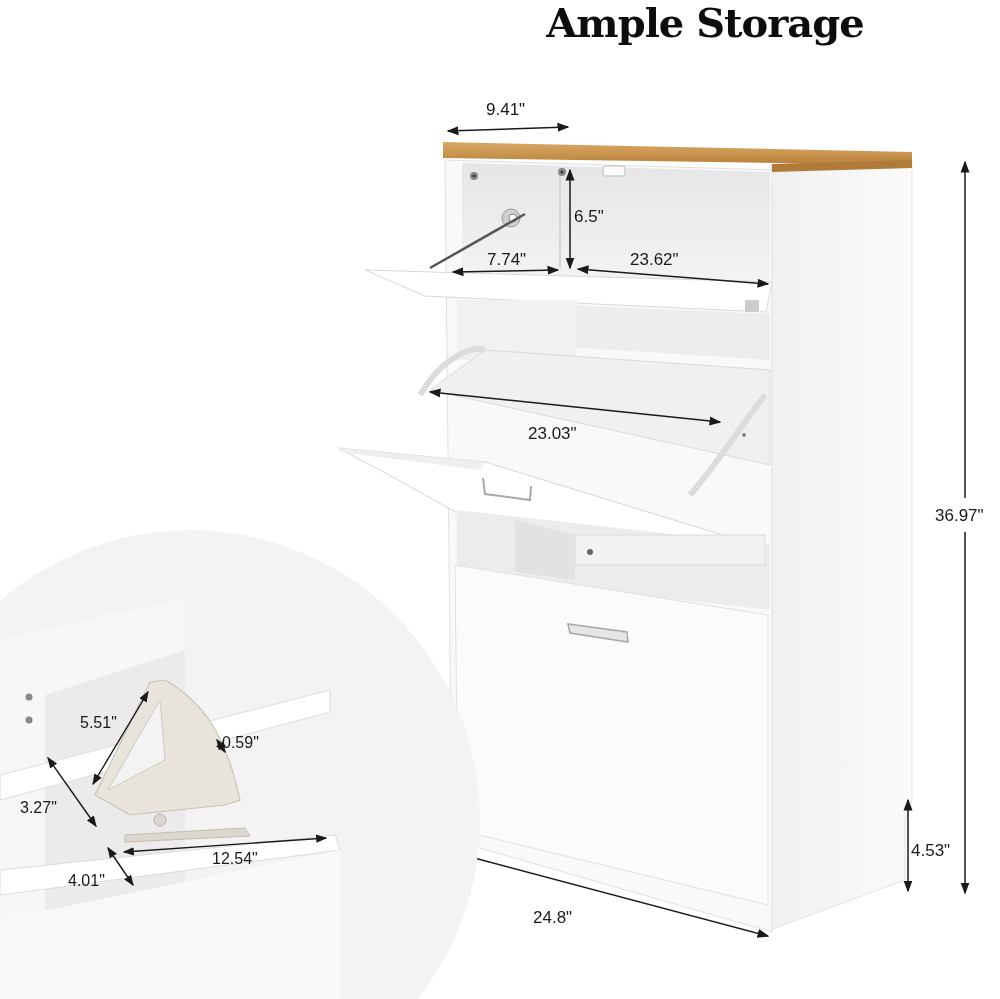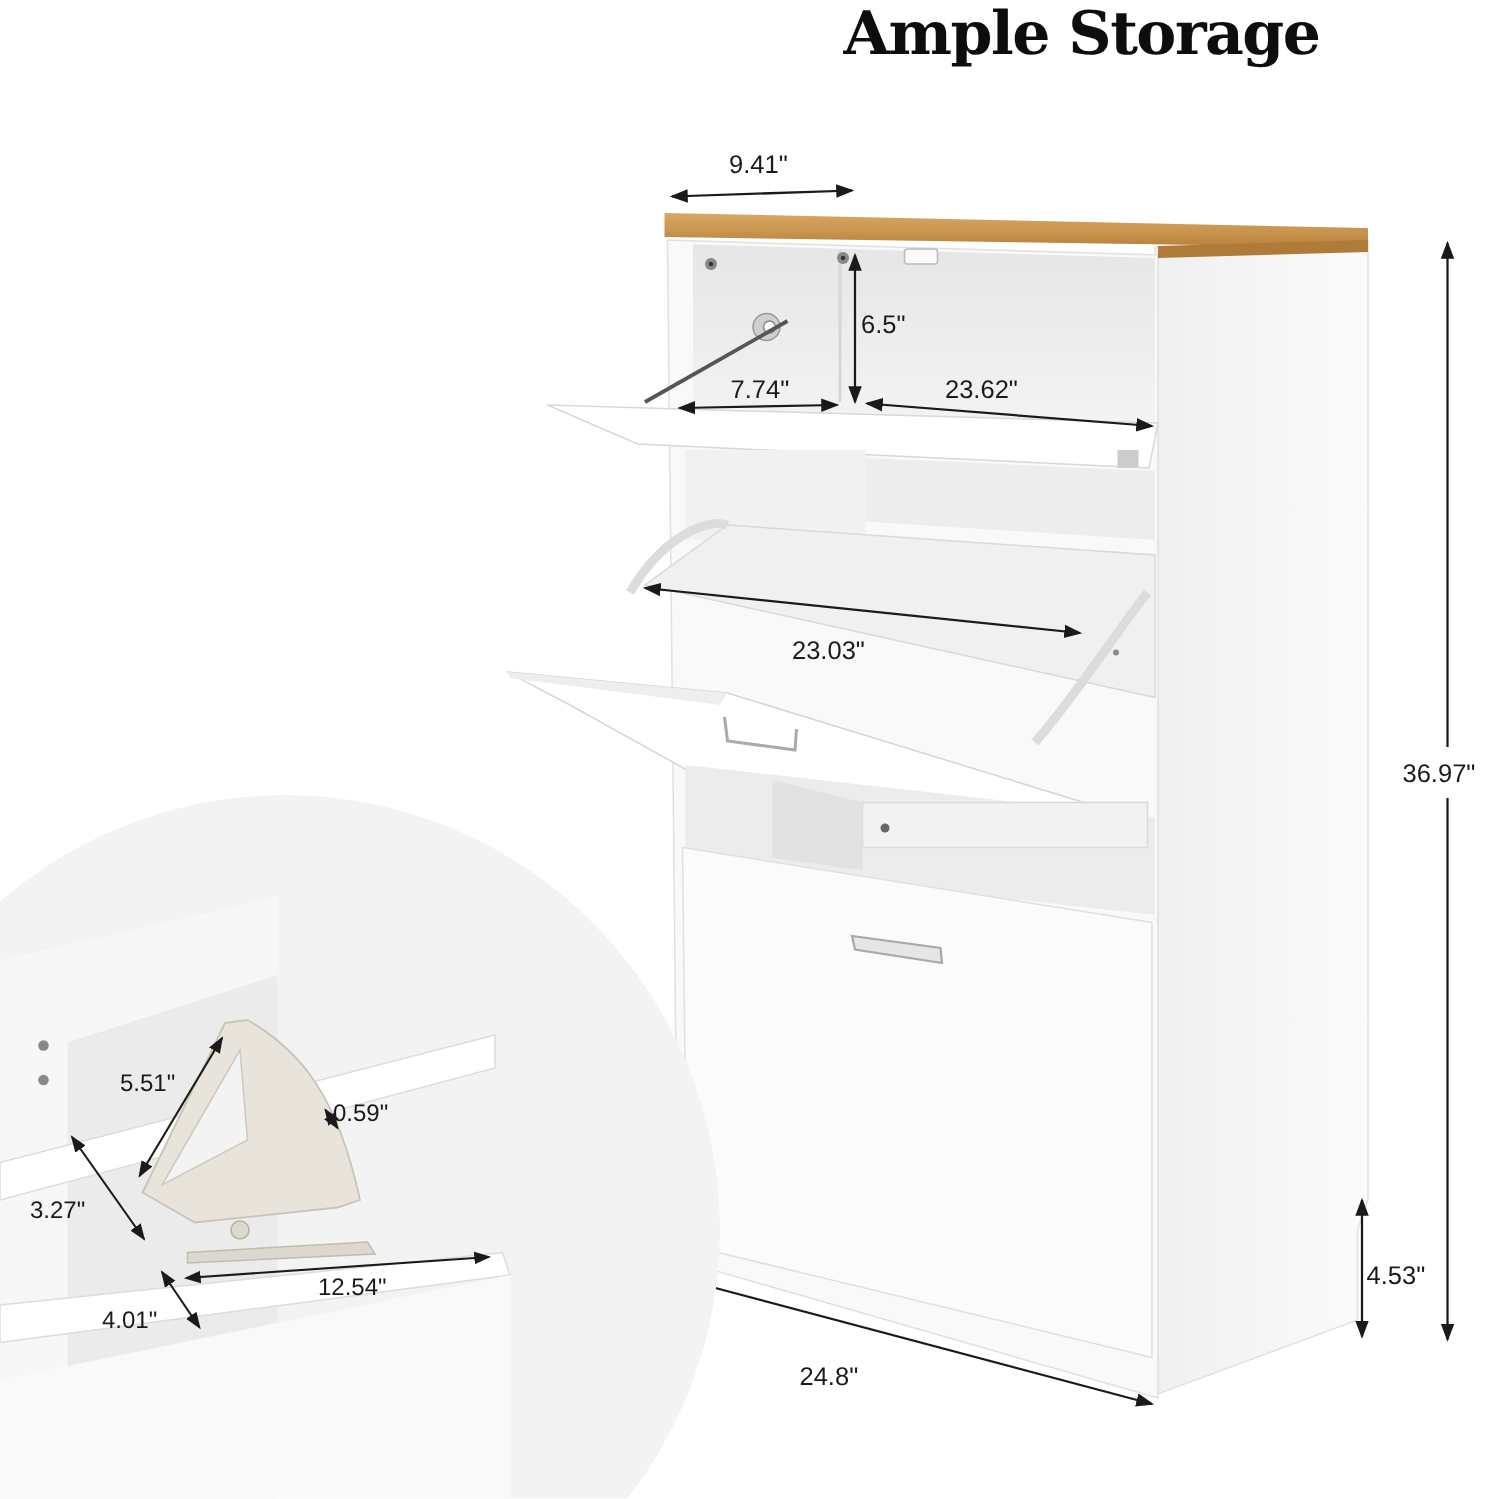--- a/index.html
+++ b/index.html
@@ -1,20 +1,20 @@
 <!DOCTYPE html>
 <html><head>
 <meta charset="utf-8">
 <style>
   html, body { margin: 0; padding: 0; background: #ffffff; }
   body { width: 1000px; height: 999px; position: relative; overflow: hidden;
          font-family: "Liberation Sans", sans-serif; color: #111; }
   .title { position: absolute; left: 540px; top: 0px; width: 330px; text-align: center;
            font-family: "DejaVu Serif", "Liberation Serif", serif; font-weight: bold;
-           font-size: 40px; letter-spacing: -1px; line-height: 46px; color: #0d0d0d; margin-left: 16px; }
+           font-size: 40px; letter-spacing: -1px; line-height: 46px; color: #0d0d0d; }
   svg.stage { position: absolute; left: 0; top: 0; }
   .dim { position: absolute; font-size: 17px; color: #1a1a1a; white-space: nowrap; line-height: 20px; }
   .dim.sm { font-size: 16px; }
 </style>
 </head>
 <body>
 
 <div class="title">Ample Storage</div>
 
 <svg class="stage" width="1000" height="999" viewBox="0 0 1000 999">

